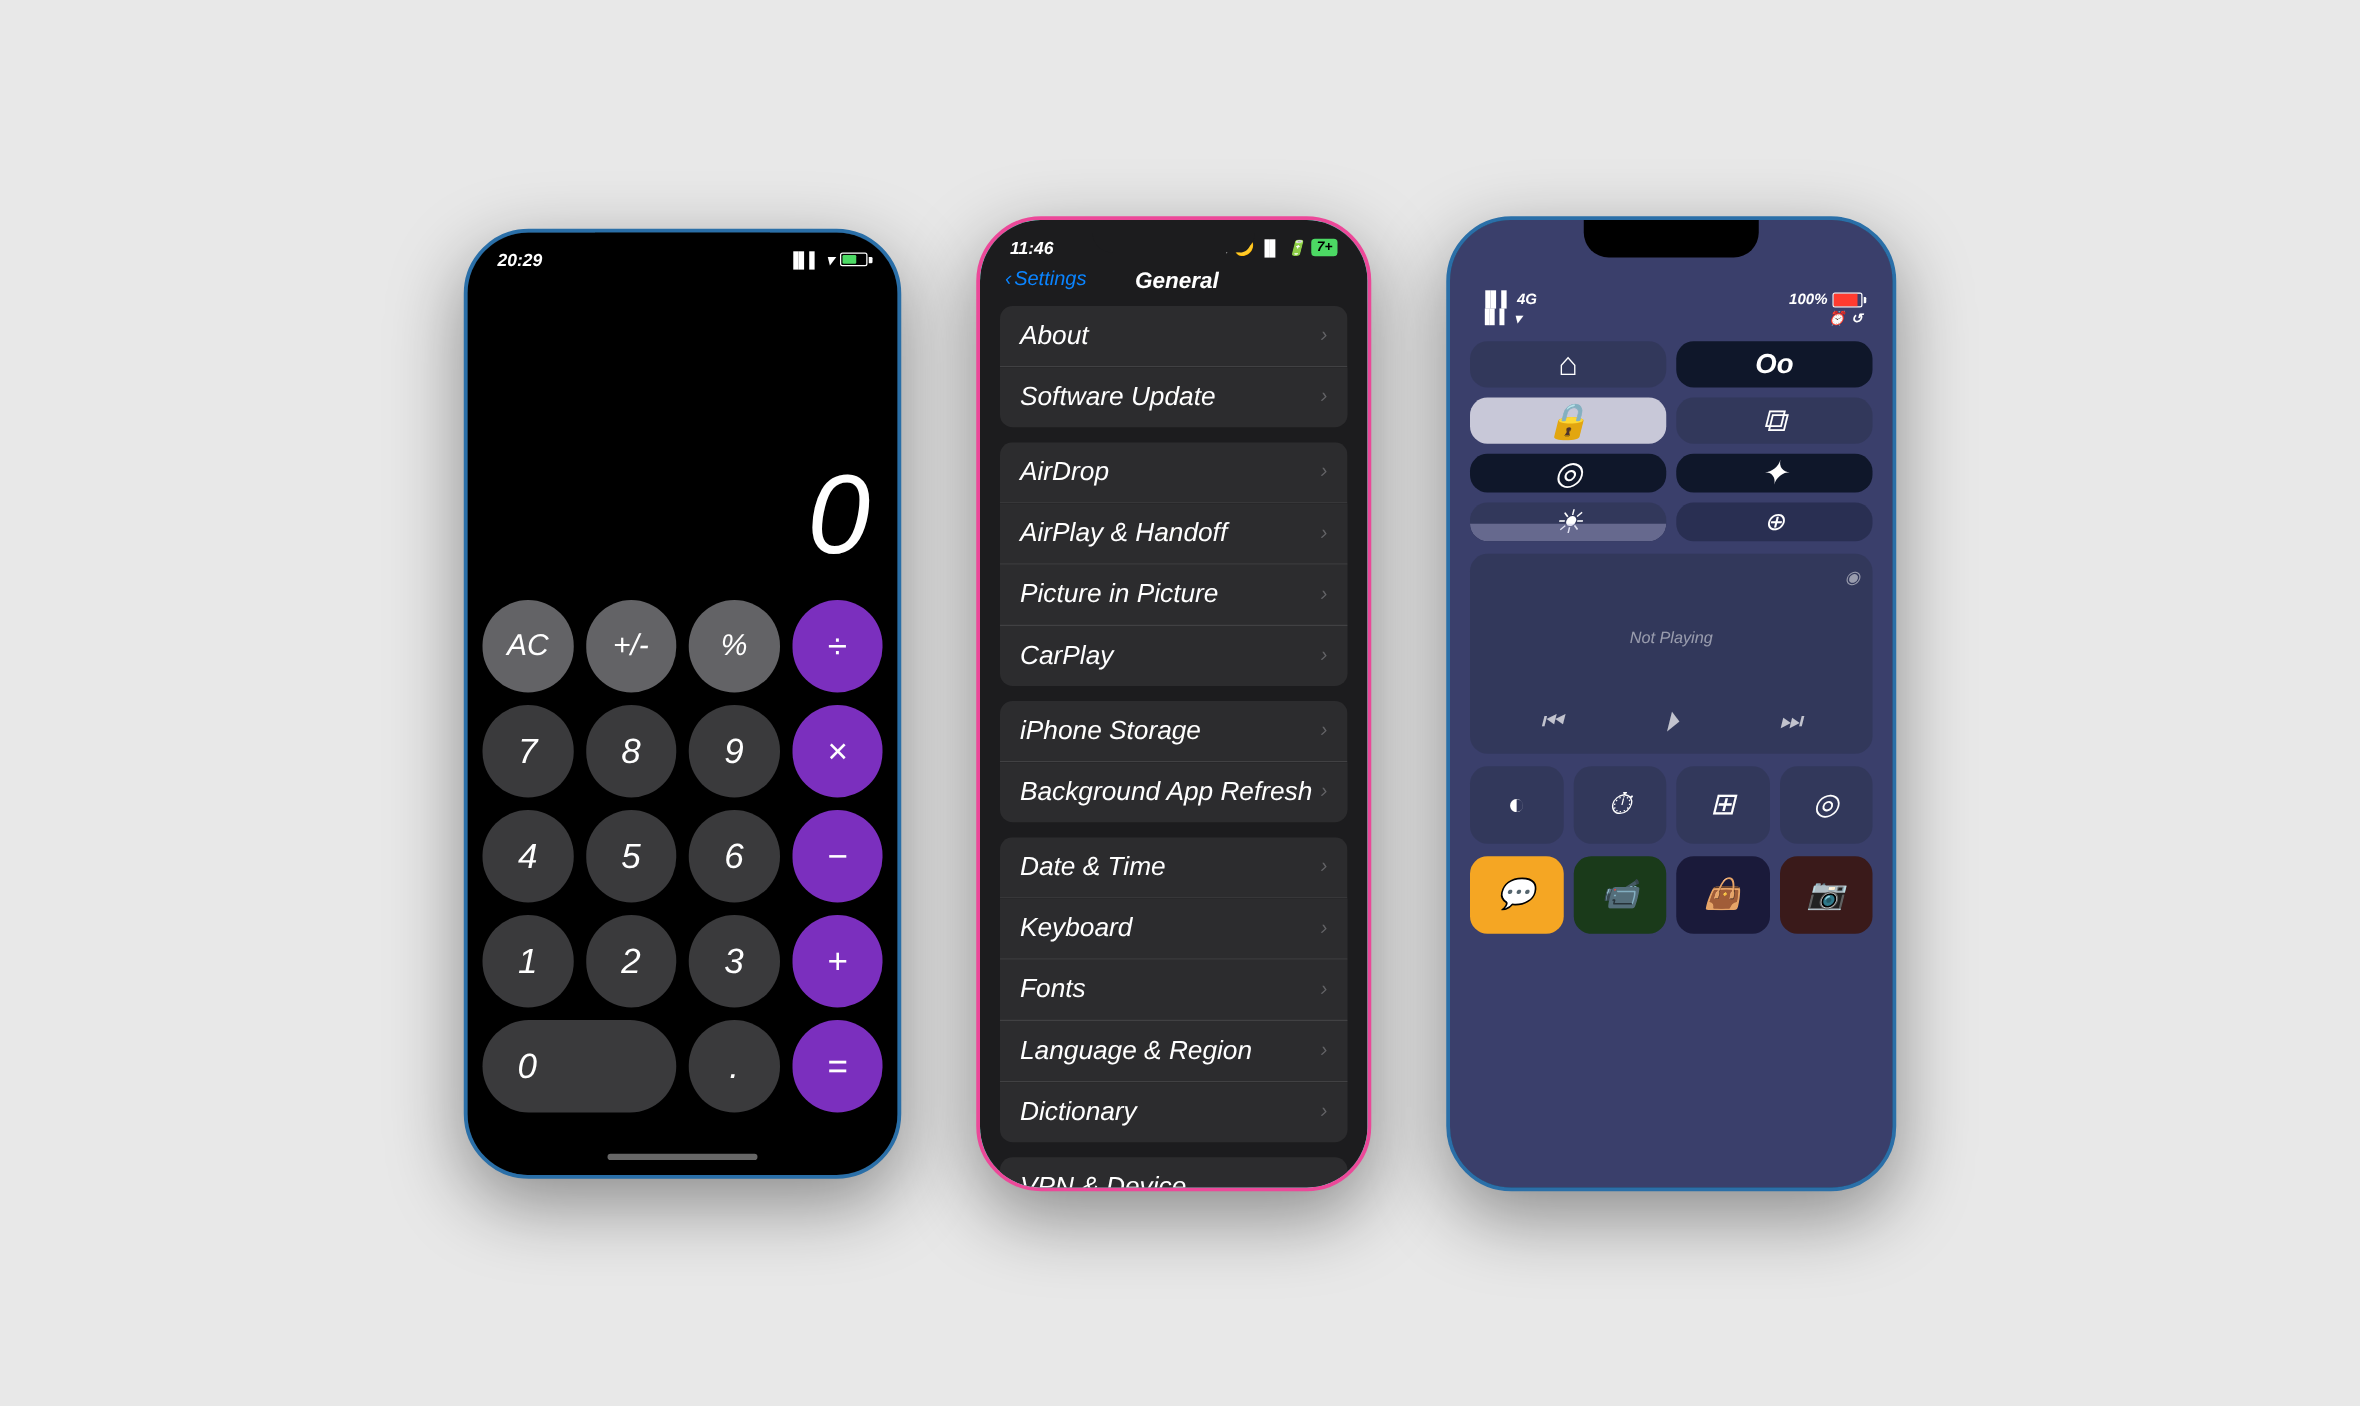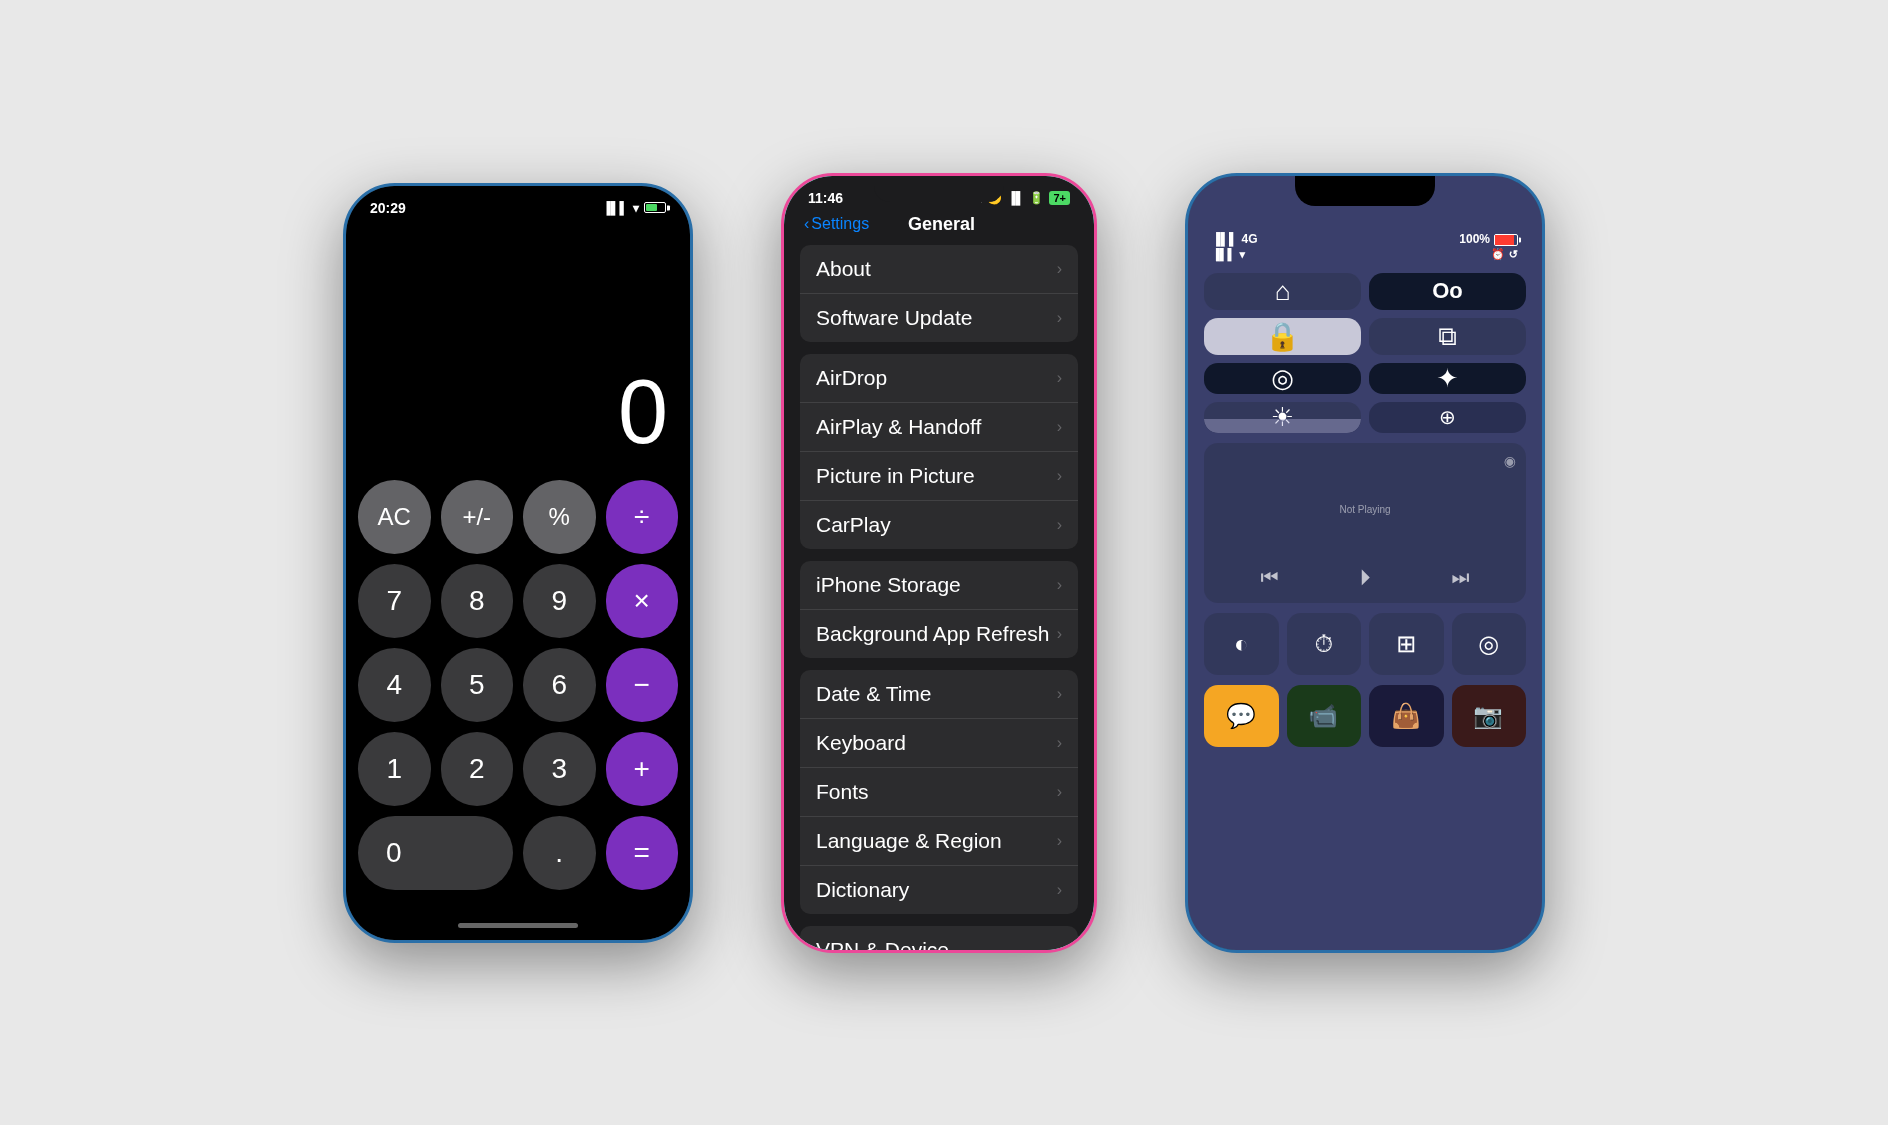--- a/index.html
+++ b/index.html
@@ -8,23 +8,24 @@
       display: flex;
       justify-content: center;
       align-items: center;
       width: 1888px;
       height: 1125px;
       font-family: -apple-system, BlinkMacSystemFont, 'SF Pro Display', sans-serif;
       overflow: hidden;
     }
     .phones-container {
       display: flex;
-      gap: 88px;
+      gap: 60px;
       align-items: center;
       justify-content: center;
+      font-style: italic;
     }
 
     
     .phone {
       border-radius: 52px;
       position: relative;
       overflow: hidden;
       box-shadow: 0 20px 60px rgba(0,0,0,0.4), inset 0 0 0 2px rgba(255,255,255,0.15);
     }
 
@@ -362,21 +363,21 @@
       padding: 12px 16px;
       position: relative;
       flex-shrink: 0;
       height: 160px;
       display: flex;
       flex-direction: column;
       justify-content: space-between;
     }
     .cc-media-label {
       color: rgba(255,255,255,0.5);
-      font-size: 10px;
+      font-size: 13px;
       text-align: right;
       flex: 1;
       display: flex;
       align-items: center;
       justify-content: center;
     }
     .cc-media-controls {
       display: flex;
       justify-content: space-around;
       align-items: center;

